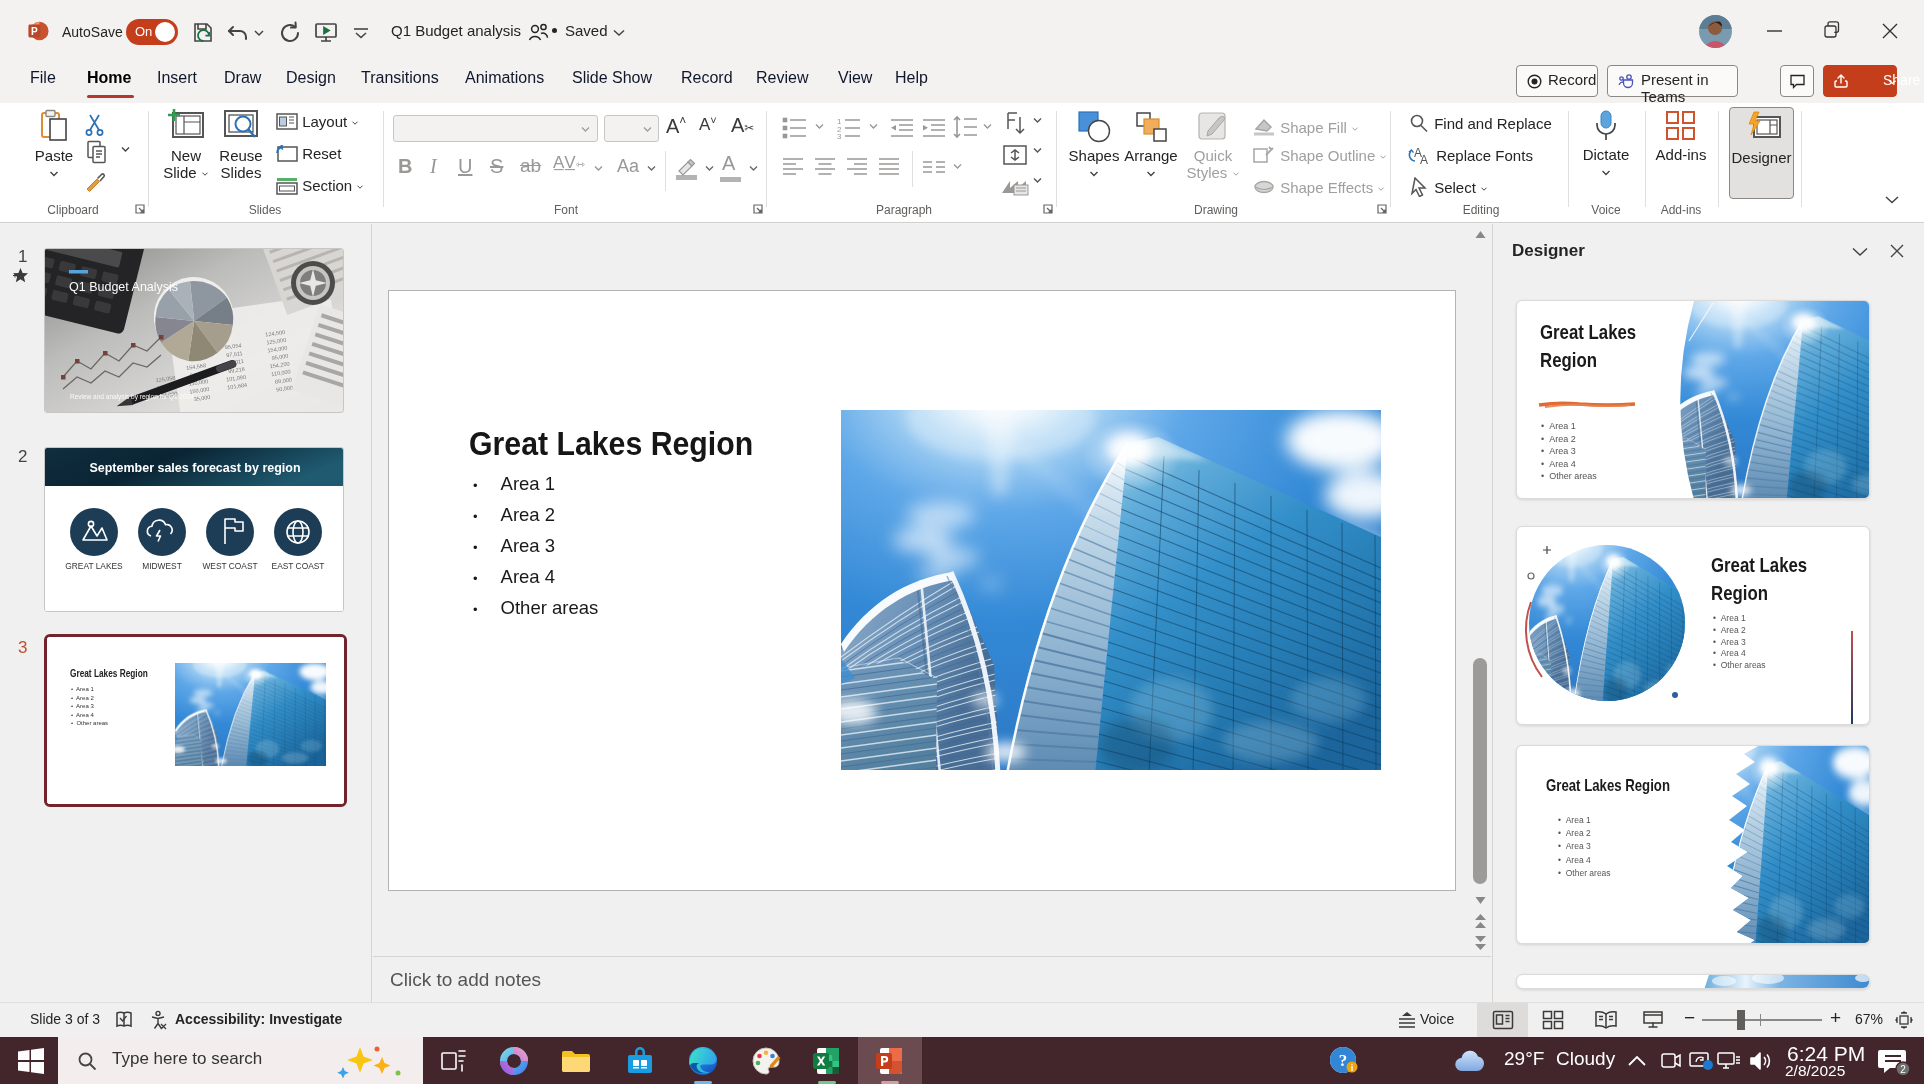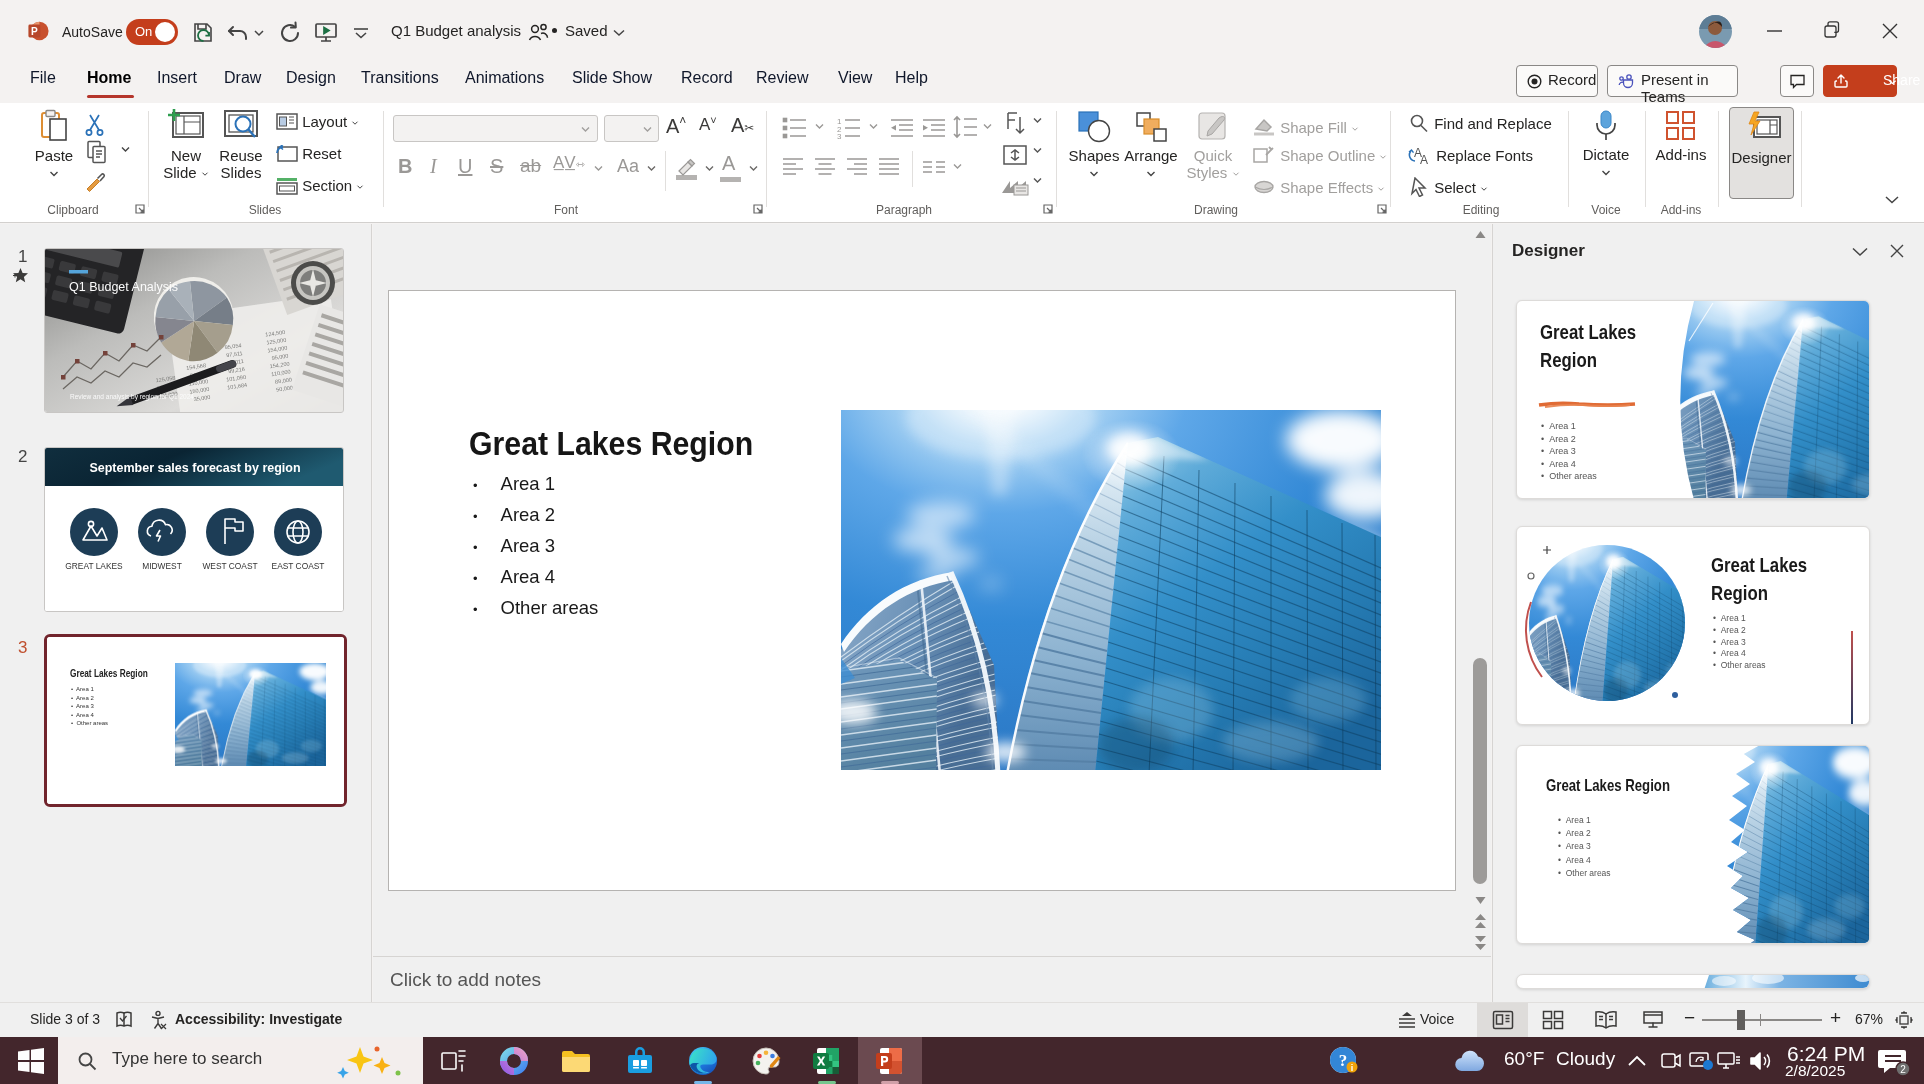--- a/index.html
+++ b/index.html
@@ -1208,21 +1208,21 @@
     </svg>
     <svg class="abs" style="left:1452px; top:12px;" width="42" height="26" viewBox="0 0 42 26">
       <defs>
             <linearGradient id="cld" x1="0" y1="0" x2="0" y2="1">
               <stop offset="0" stop-color="#cfe3fb"></stop>
               <stop offset="1" stop-color="#7fa8e0"></stop>
             </linearGradient>
           </defs>
       <path d="M10 22 a6.5 6.5 0 0 1 -0.5 -13 a8.5 8.5 0 0 1 16.5 -1.5 a7 7 0 0 1 6 7 a7.5 7.5 0 0 1 -7 7.5 z" fill="url(#cld)"></path>
     </svg>
-    <span class="abs" style="left:1504px; top:11px; font-size:19px;">60°F</span>
+    <span class="abs" style="left:1504px; top:11px; font-size:19px;">29°F</span>
     <span class="abs" style="left:1556px; top:11px; font-size:19px;">Cloudy</span>
     <svg class="abs" style="left:1626px; top:17px;" width="22" height="14" viewBox="0 0 22 14" fill="none" stroke="#fff" stroke-width="1.8">
           <path d="M3 11 L11 3 L19 11"></path>
         </svg>
     <svg class="abs" style="left:1658px; top:14px;" width="24" height="20" viewBox="0 0 24 20" fill="none" stroke="#fff" stroke-width="1.5">
       <rect x="4" y="3" width="13" height="13" rx="2"></rect>
           <path d="M17 7 l5 -3 v11 l-5 -3"></path>
     </svg>
     <svg class="abs" style="left:1688px; top:13px;" width="26" height="22" viewBox="0 0 26 22" fill="none" stroke="#fff" stroke-width="1.5">
       <rect x="2" y="3" width="18" height="13" rx="1.5"></rect>

